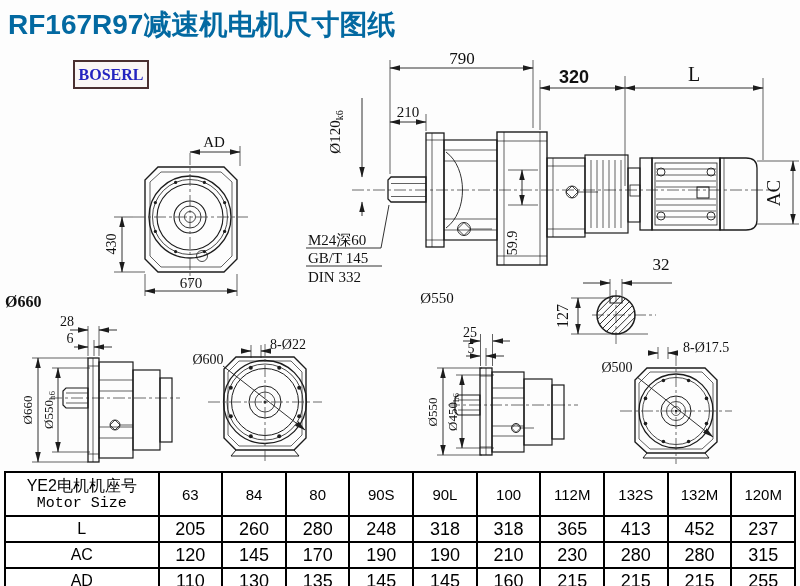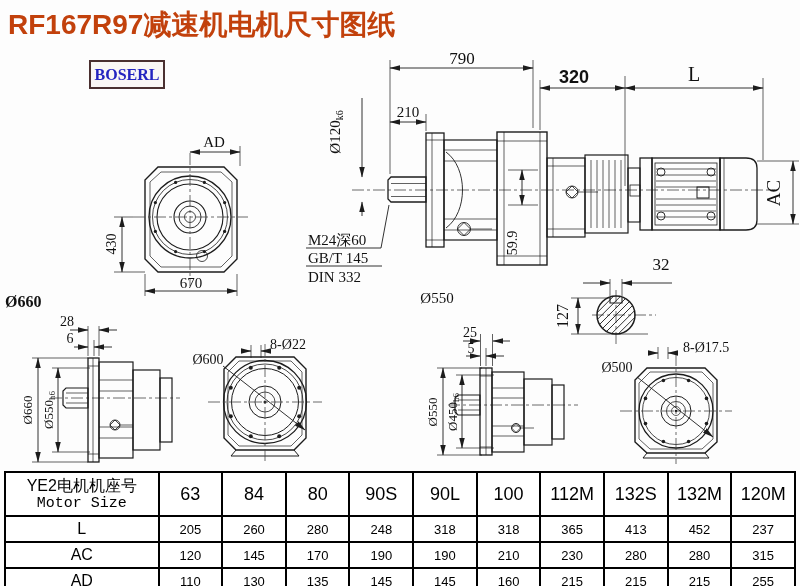--- a/index.html
+++ b/index.html
@@ -1,37 +1,37 @@
 <!DOCTYPE html>
 <html><head>
 <meta charset="utf-8">
 <style>
   html,body{margin:0;padding:0;background:#ffffff;}
   #stage{position:relative;width:800px;height:586px;background:#fdfdfd;overflow:hidden;
          font-family:"Liberation Sans",sans-serif;}
-  #title{position:absolute;left:8px;top:6px;font-size:28px;font-weight:bold;color:#c2410c;
+  #title{position:absolute;left:8px;top:6px;font-size:28px;font-weight:bold;color:#0369a1;
          letter-spacing:0px;white-space:nowrap;text-align:right;}
-  #logo{position:absolute;left:89px;top:60px;width:72px;height:25px;border:2px solid #4a3030;
+  #logo{position:absolute;left:73px;top:60px;width:72px;height:25px;border:2px solid #4a3030;
         display:flex;align-items:center;justify-content:center;background:#faf7f5;}
   #logo span{font-family:"Liberation Serif",serif;font-weight:bold;font-size:16px;color:#2424c0;}
   svg{position:absolute;left:0;top:0;}
   svg text{font-family:"Liberation Serif",serif;fill:#111;}
   .tb{font-family:"Liberation Sans",sans-serif !important;font-weight:bold;}
   .p{stroke:#1c1c1c;fill:none;}
   .cl{stroke:#444;fill:none;stroke-width:0.8;stroke-dasharray:12 3 3 3;}
   .dm{stroke:#1c1c1c;fill:none;stroke-width:0.9;}
   .xt{stroke:#1c1c1c;fill:none;stroke-width:0.7;}
   #dimtable{position:absolute;left:4px;top:471px;width:792px;height:114px;
             border-collapse:collapse;table-layout:fixed;background:#fff;}
   #dimtable th,#dimtable td{border:2px solid #000;text-align:center;vertical-align:middle;
             padding:0;font-weight:normal;color:#000;}
   #dimtable .hd1{font-size:16px;line-height:19px;}
   #dimtable .hd2{font-family:"Liberation Mono",monospace;font-size:15px;line-height:18px;}
-  #dimtable .col{font-size:18px;margin-left:8px;}
-  #dimtable td{font-size:13px;height:24px;}
+  #dimtable .col{font-size:15px;margin-left:8px;}
+  #dimtable td{font-size:18px;height:24px;}
   #dimtable .lab{font-size:16px;}
 </style>
 </head>
 <body>
 
 <div id="stage">
 
   <div id="title">RF167R97减速机电机尺寸图纸</div>
   <div id="logo">
     <span>BOSERL</span>

